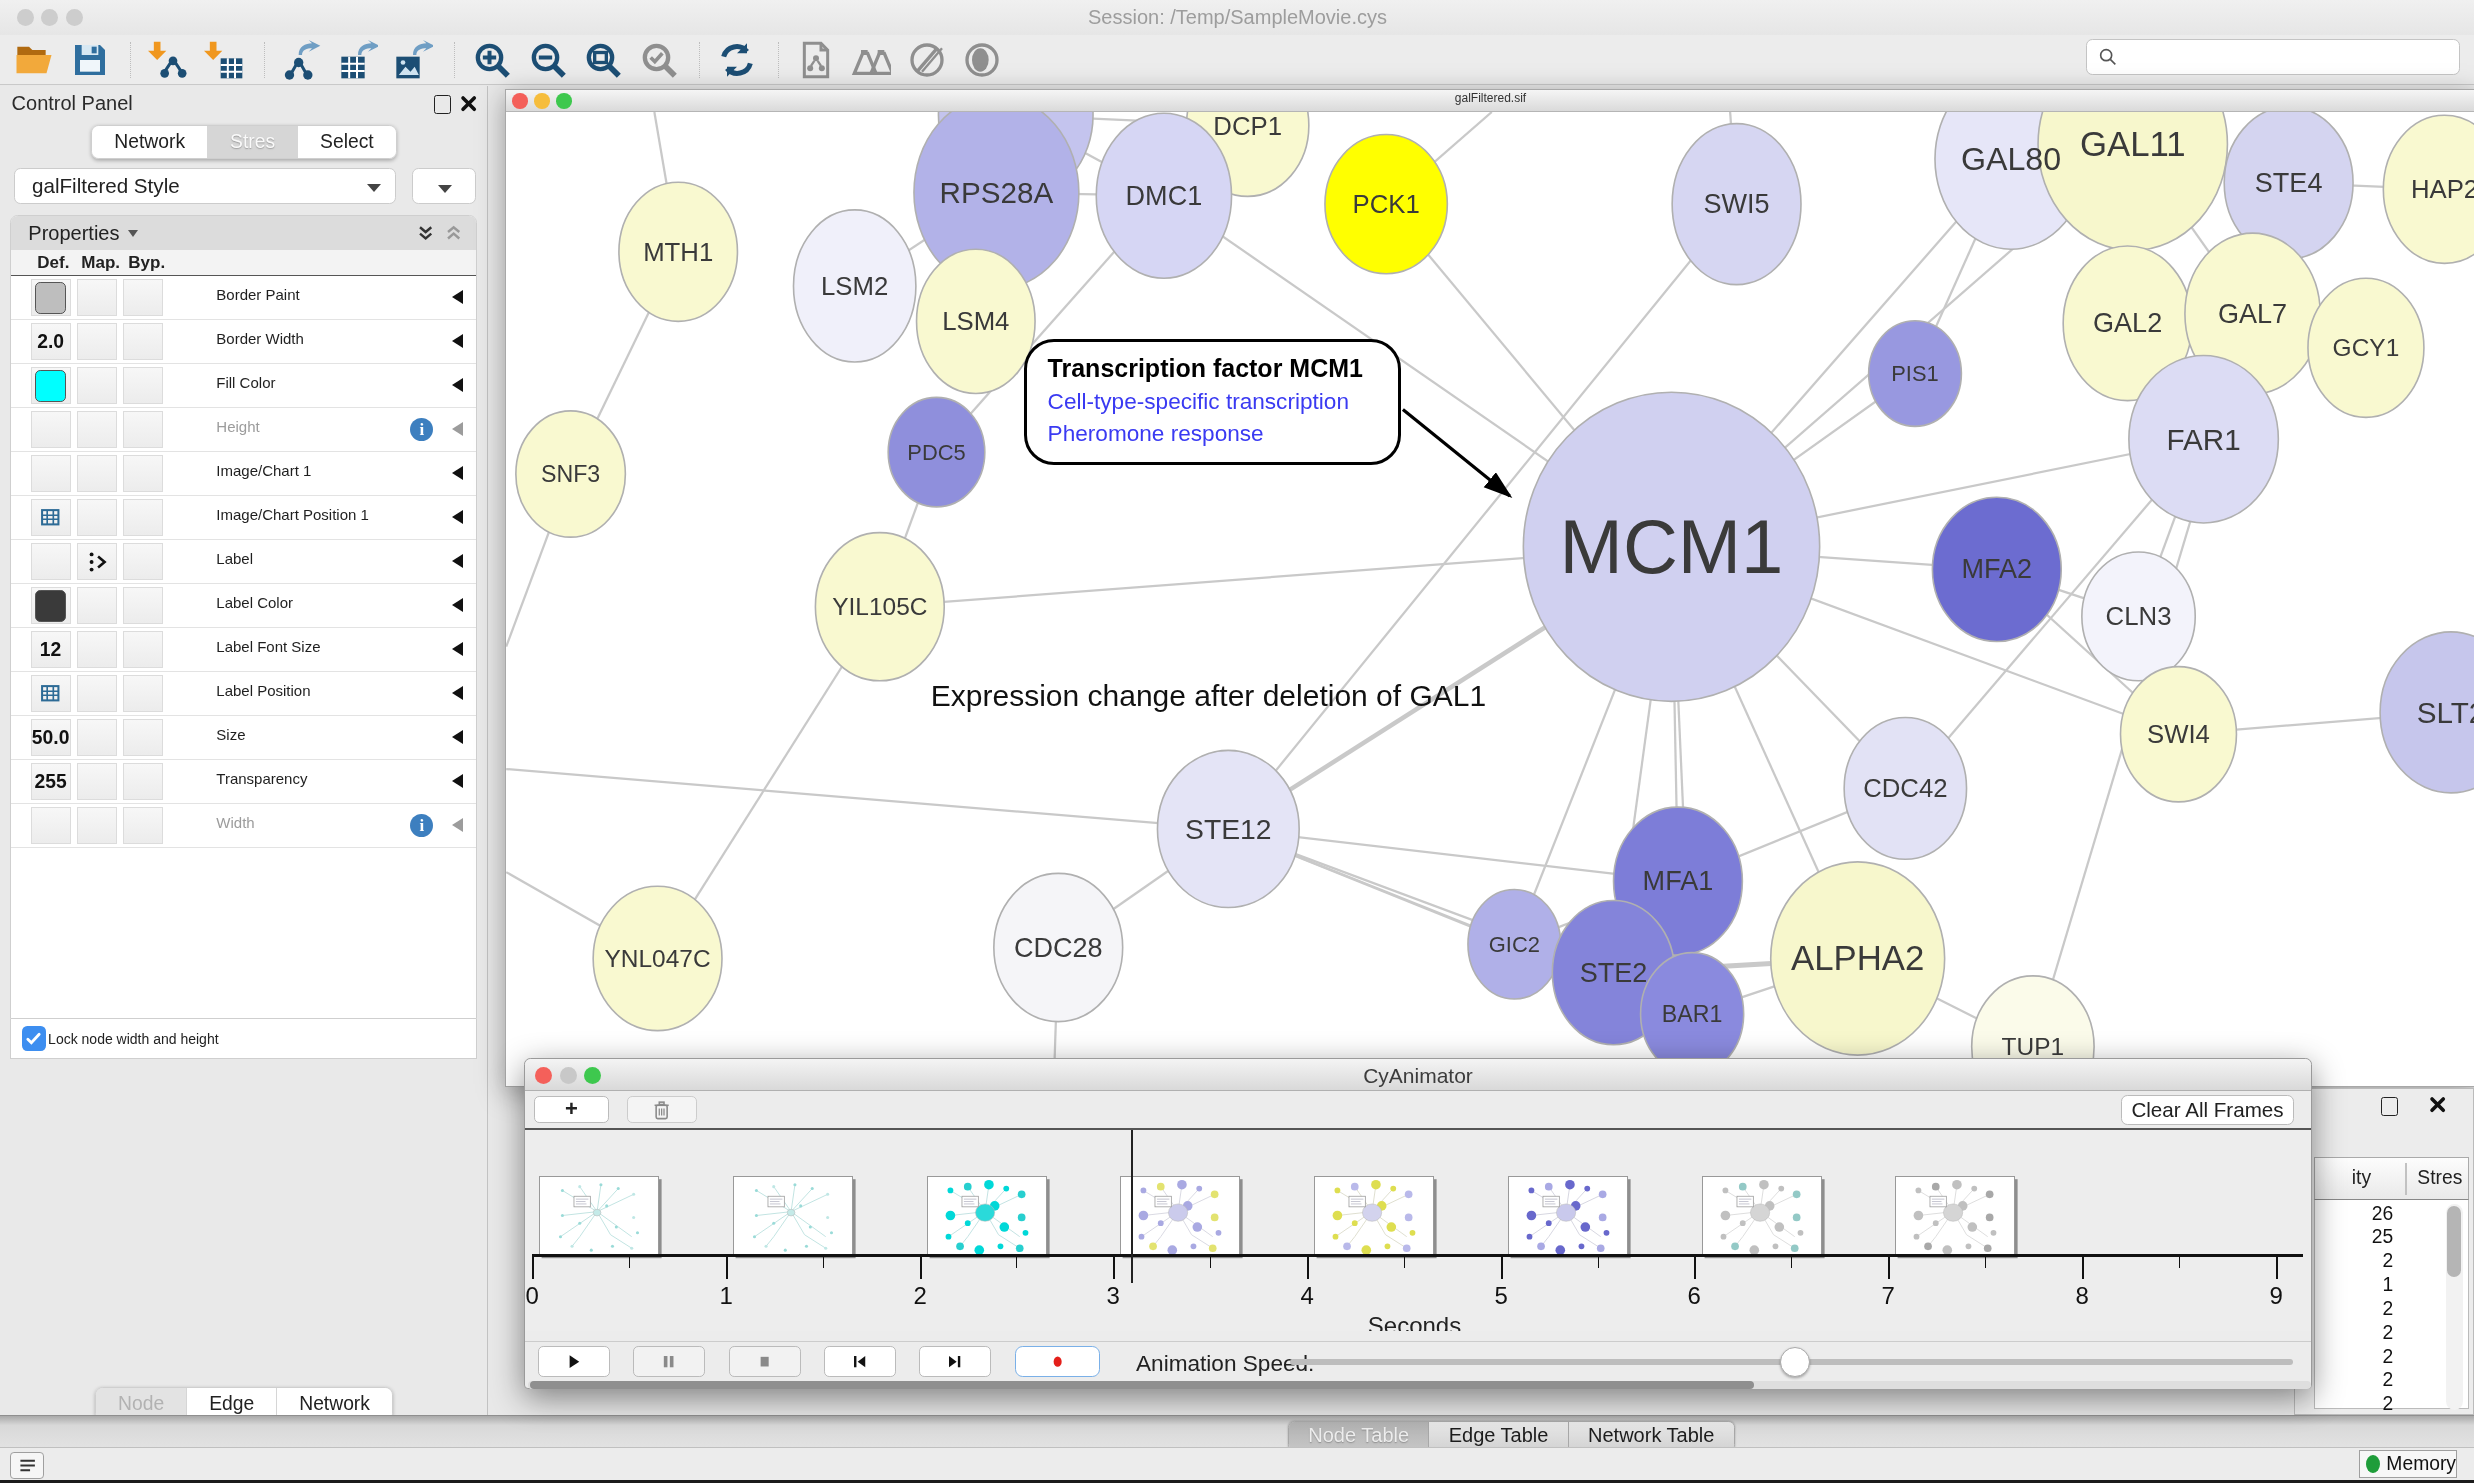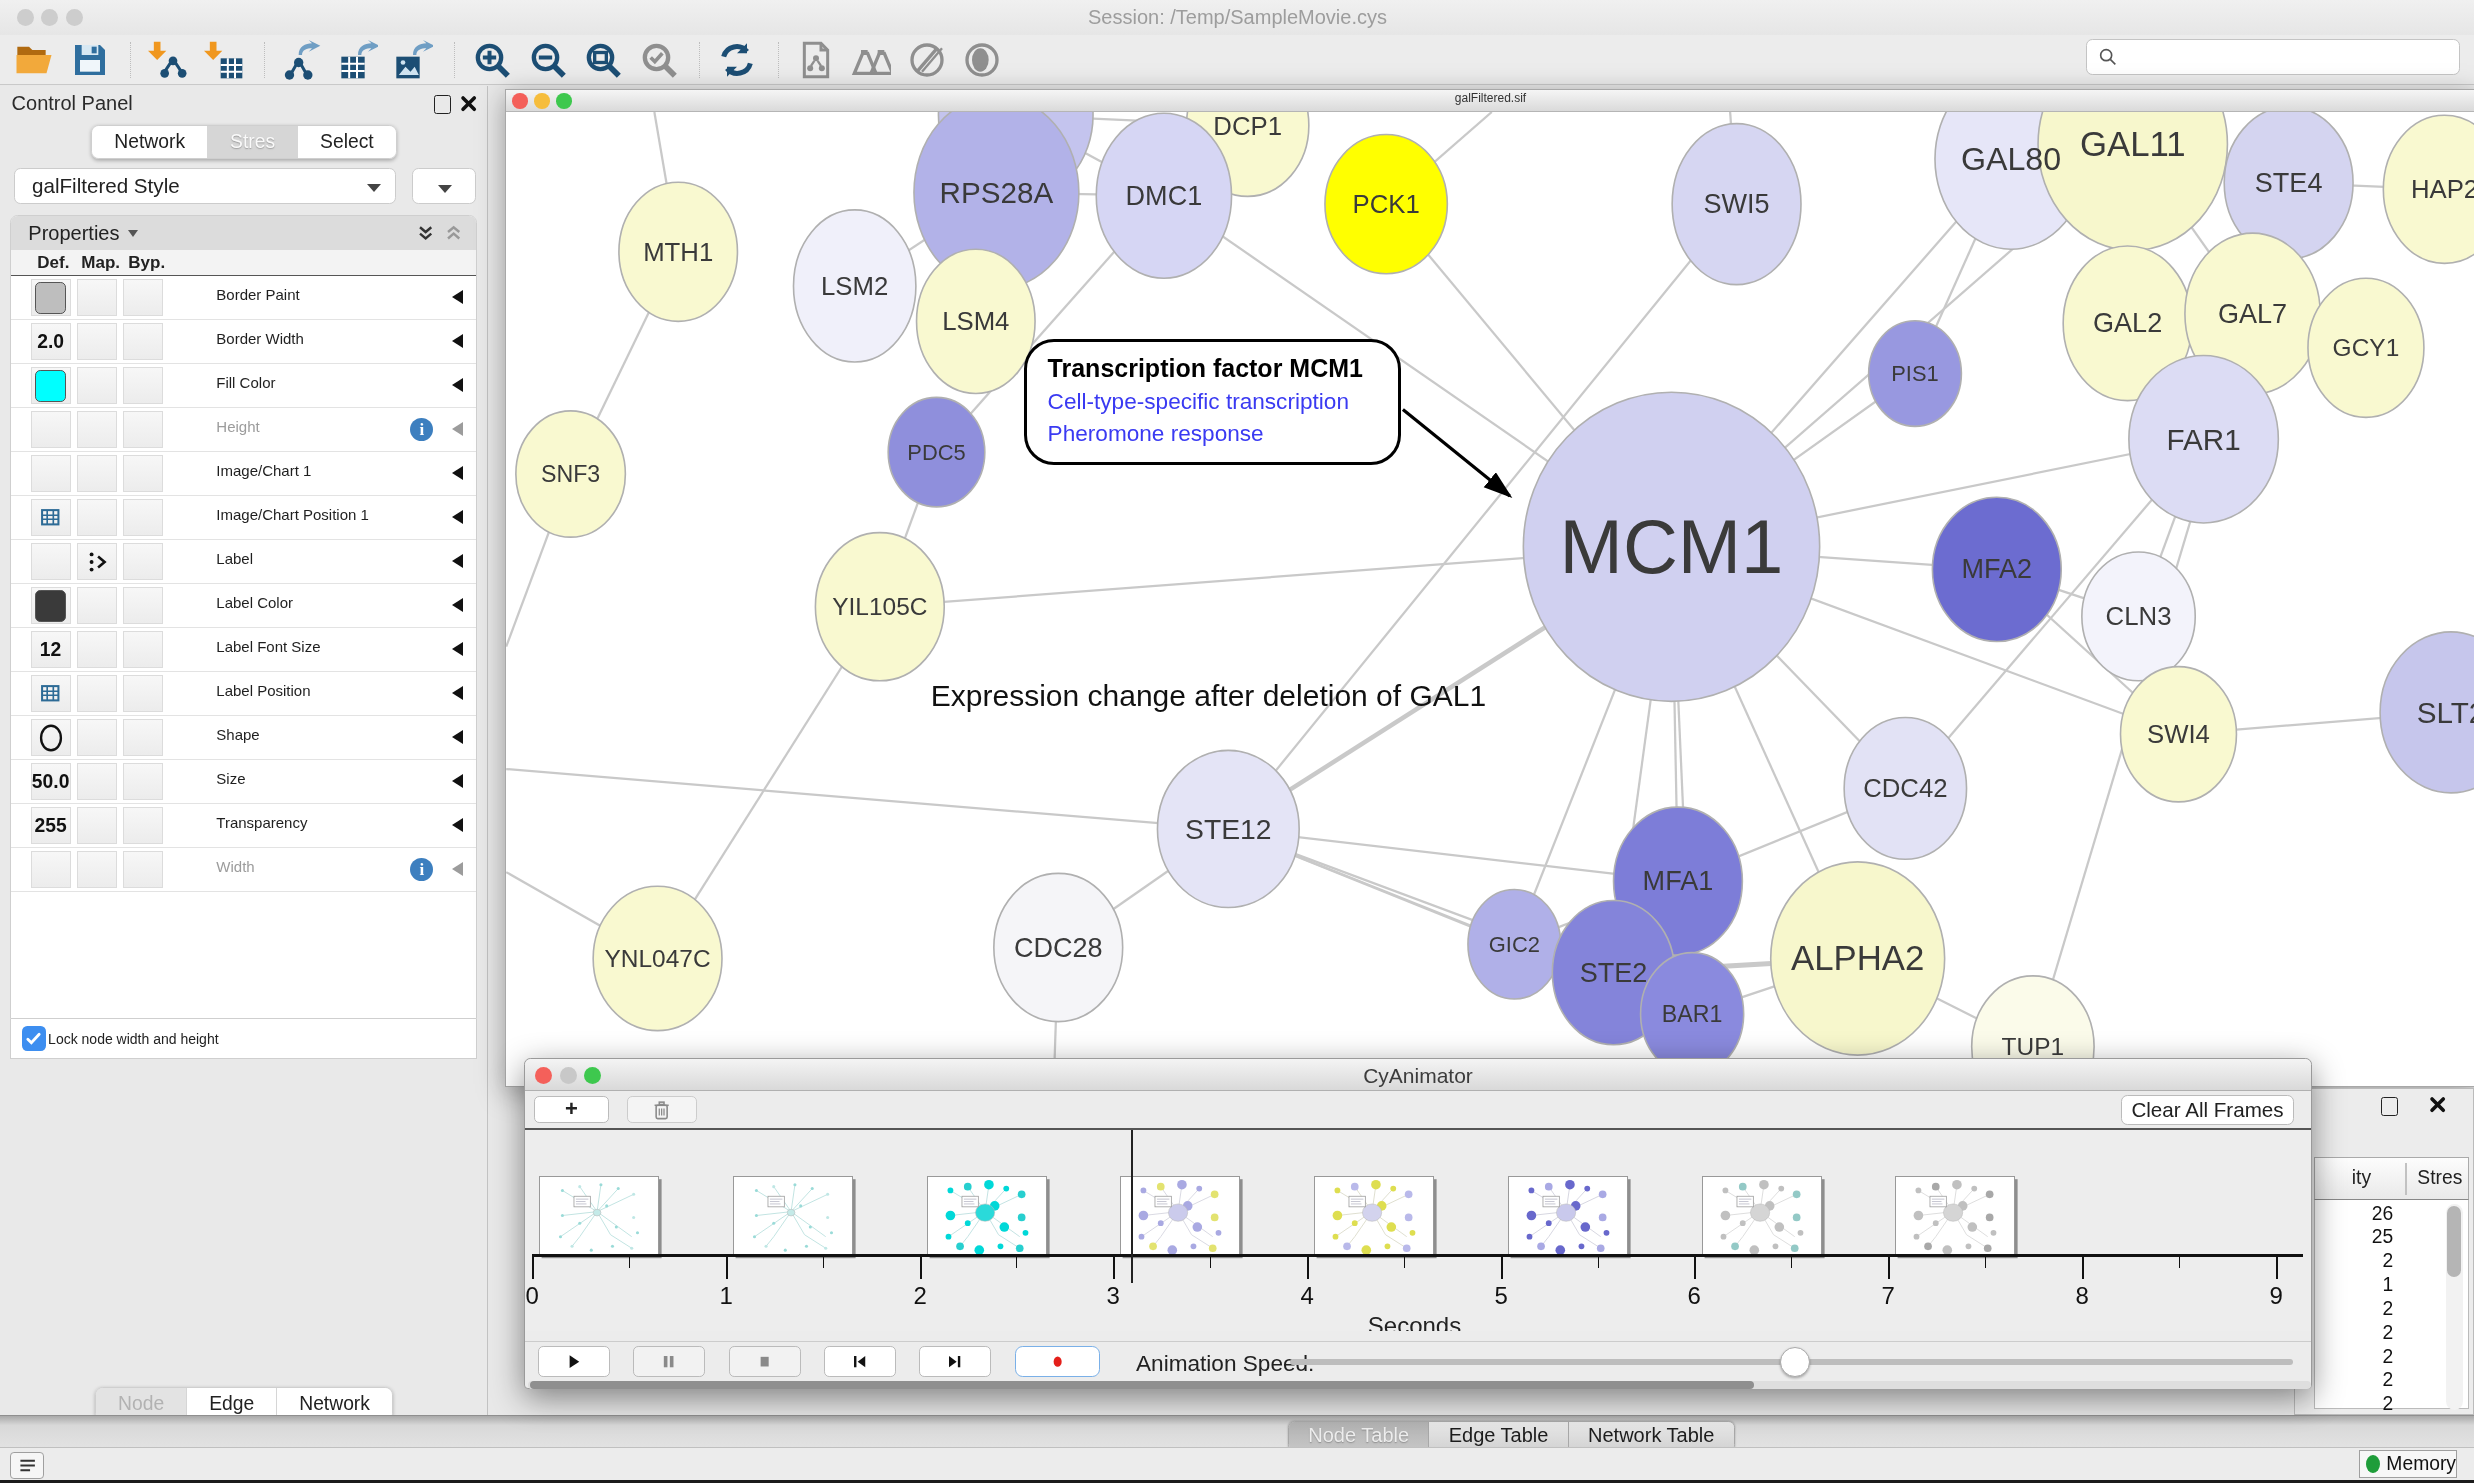--- a/index.html
+++ b/index.html
@@ -423,31 +423,20 @@
         <div class="prow">
           <div class="pcell c1">
             <svg viewBox="0 0 24 24" width="24.5" height="24.5">
               <rect x="4" y="5" width="16" height="14" fill="none" stroke="#2d6b96" stroke-width="2"></rect>
               <path d="M4 10h16M4 14h16M9 5v14M15 5v14" stroke="#2d6b96" stroke-width="1.6"></path>
             </svg>
           </div>
           <div class="pcell c2"></div>
           <div class="pcell c3"></div>
           <span class="pname">Label Position</span>
-          <span class="row-arrow"></span>
-        </div>
-        <div class="prow">
-          <div class="pcell c1">
-            <svg viewBox="0 0 24 24" width="28" height="32">
-              <ellipse cx="12" cy="12" rx="8.5" ry="10.5" fill="none" stroke="#111" stroke-width="2"></ellipse>
-            </svg>
-          </div>
-          <div class="pcell c2"></div>
-          <div class="pcell c3"></div>
-          <span class="pname">Shape</span>
           <span class="row-arrow"></span>
         </div>
         <div class="prow">
           <div class="pcell c1">
             <span class="deftext">50.0</span>
           </div>
           <div class="pcell c2"></div>
           <div class="pcell c3"></div>
           <span class="pname">Size</span>
           <span class="row-arrow"></span>

